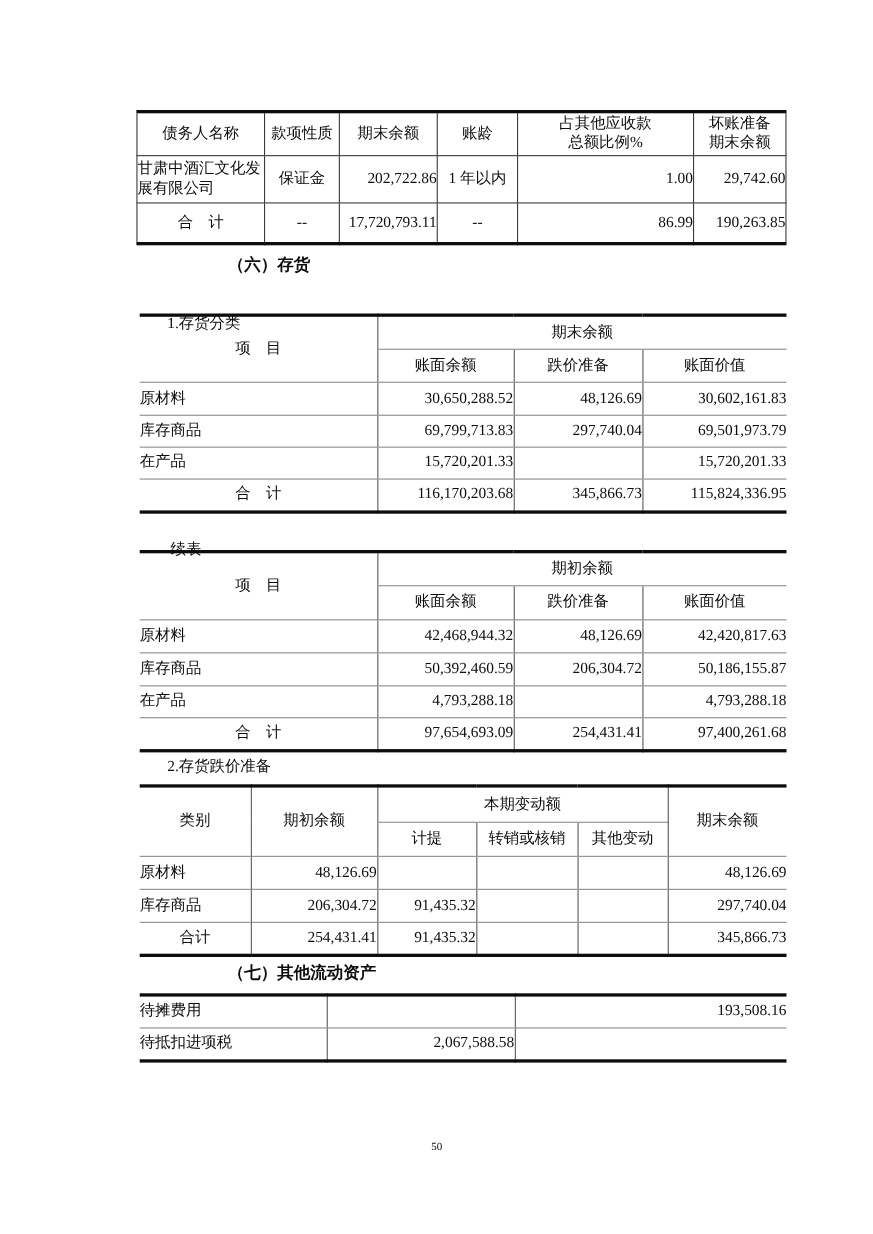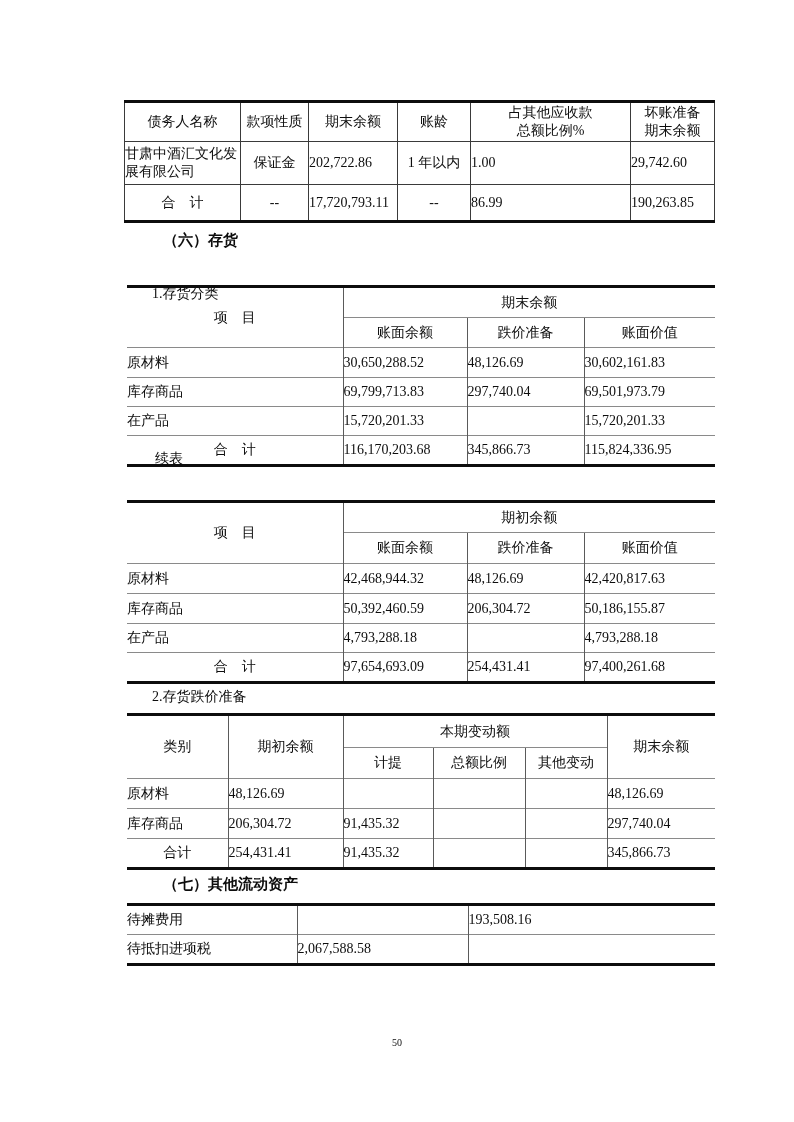--- a/index.html
+++ b/index.html
@@ -16,27 +16,27 @@
     font-size:14px;line-height:1.28;vertical-align:middle;
     padding:0;overflow:hidden;word-break:break-all;
   }
   
   .t1 td{border:1px solid #3a3a3a;}
   
   .open td.bt{border-top:1px solid #8a8a8a;}
   .open td.bl{border-left:1px solid #5a5a5a;}
   .ac{text-align:center;}
   .al{text-align:left;padding-left:6px;}
-  .ar{}
+  .ar{text-align:right;}
   .p4{padding-right:4px;}
   .p6{padding-right:6px;}
   .p28{padding-right:28px;}
   .pre{white-space:pre-line;}
   .hd{position:absolute;font-size:14px;white-space:nowrap;}
-  .hd.b{font-weight:bold;font-size:15px;}
+  .hd.b{font-weight:bold;font-size:15px;margin-left:44px;}
   .pageno{position:absolute;left:0;width:794px;text-align:center;font-size:10px;}
 </style>
 </head>
 <body>
 
 <div class="sheet">
 
   <table class="t t1" style="top:100px;left:124px;width:590px;">
     <colgroup>
       <col style="width:116px">
@@ -117,21 +117,21 @@
     </tr>
     <tr style="height:30px">
       <td class="ac bt">合　计</td>
       <td class="ar p4 bl bt">116,170,203.68</td>
       <td class="ar p4 bl bt">345,866.73</td>
       <td class="ar p4 bl bt">115,824,336.95</td>
     </tr>
   </tbody>
     </table>
 
-  <div class="hd" style="top:450px;left:155px;">续表</div>
+  <div class="hd" style="top:491px;left:155px;">续表</div>
 
   <table class="t open" style="top:500px;left:127px;width:588px;">
     <colgroup>
       <col style="width:216px">
         <col style="width:124px">
         <col style="width:117px">
         <col style="width:131px">
     </colgroup>
     <tbody>
         <tr style="height:31px">
@@ -183,21 +183,21 @@
     </colgroup>
     <tbody>
         <tr style="height:33px">
       <td class="ac" rowspan="2">类别</td>
       <td class="ac bl" rowspan="2">期初余额</td>
       <td class="ac bl" colspan="3">本期变动额</td>
       <td class="ac bl" rowspan="2">期末余额</td>
     </tr>
     <tr style="height:31px">
       <td class="ac bl bt">计提</td>
-      <td class="ac bl bt">总额比例</td>
+      <td class="ac bl bt">转销或核销</td>
       <td class="ac bl bt">其他变动</td>
     </tr>
     <tr style="height:30px">
       <td class="al bt">原材料</td>
       <td class="ar p4 bl bt">48,126.69</td>
       <td class="ar p4 bl bt"></td>
       <td class="ar p4 bl bt"></td>
       <td class="ar p4 bl bt"></td>
       <td class="ar p6 bl bt">48,126.69</td>
     </tr>

